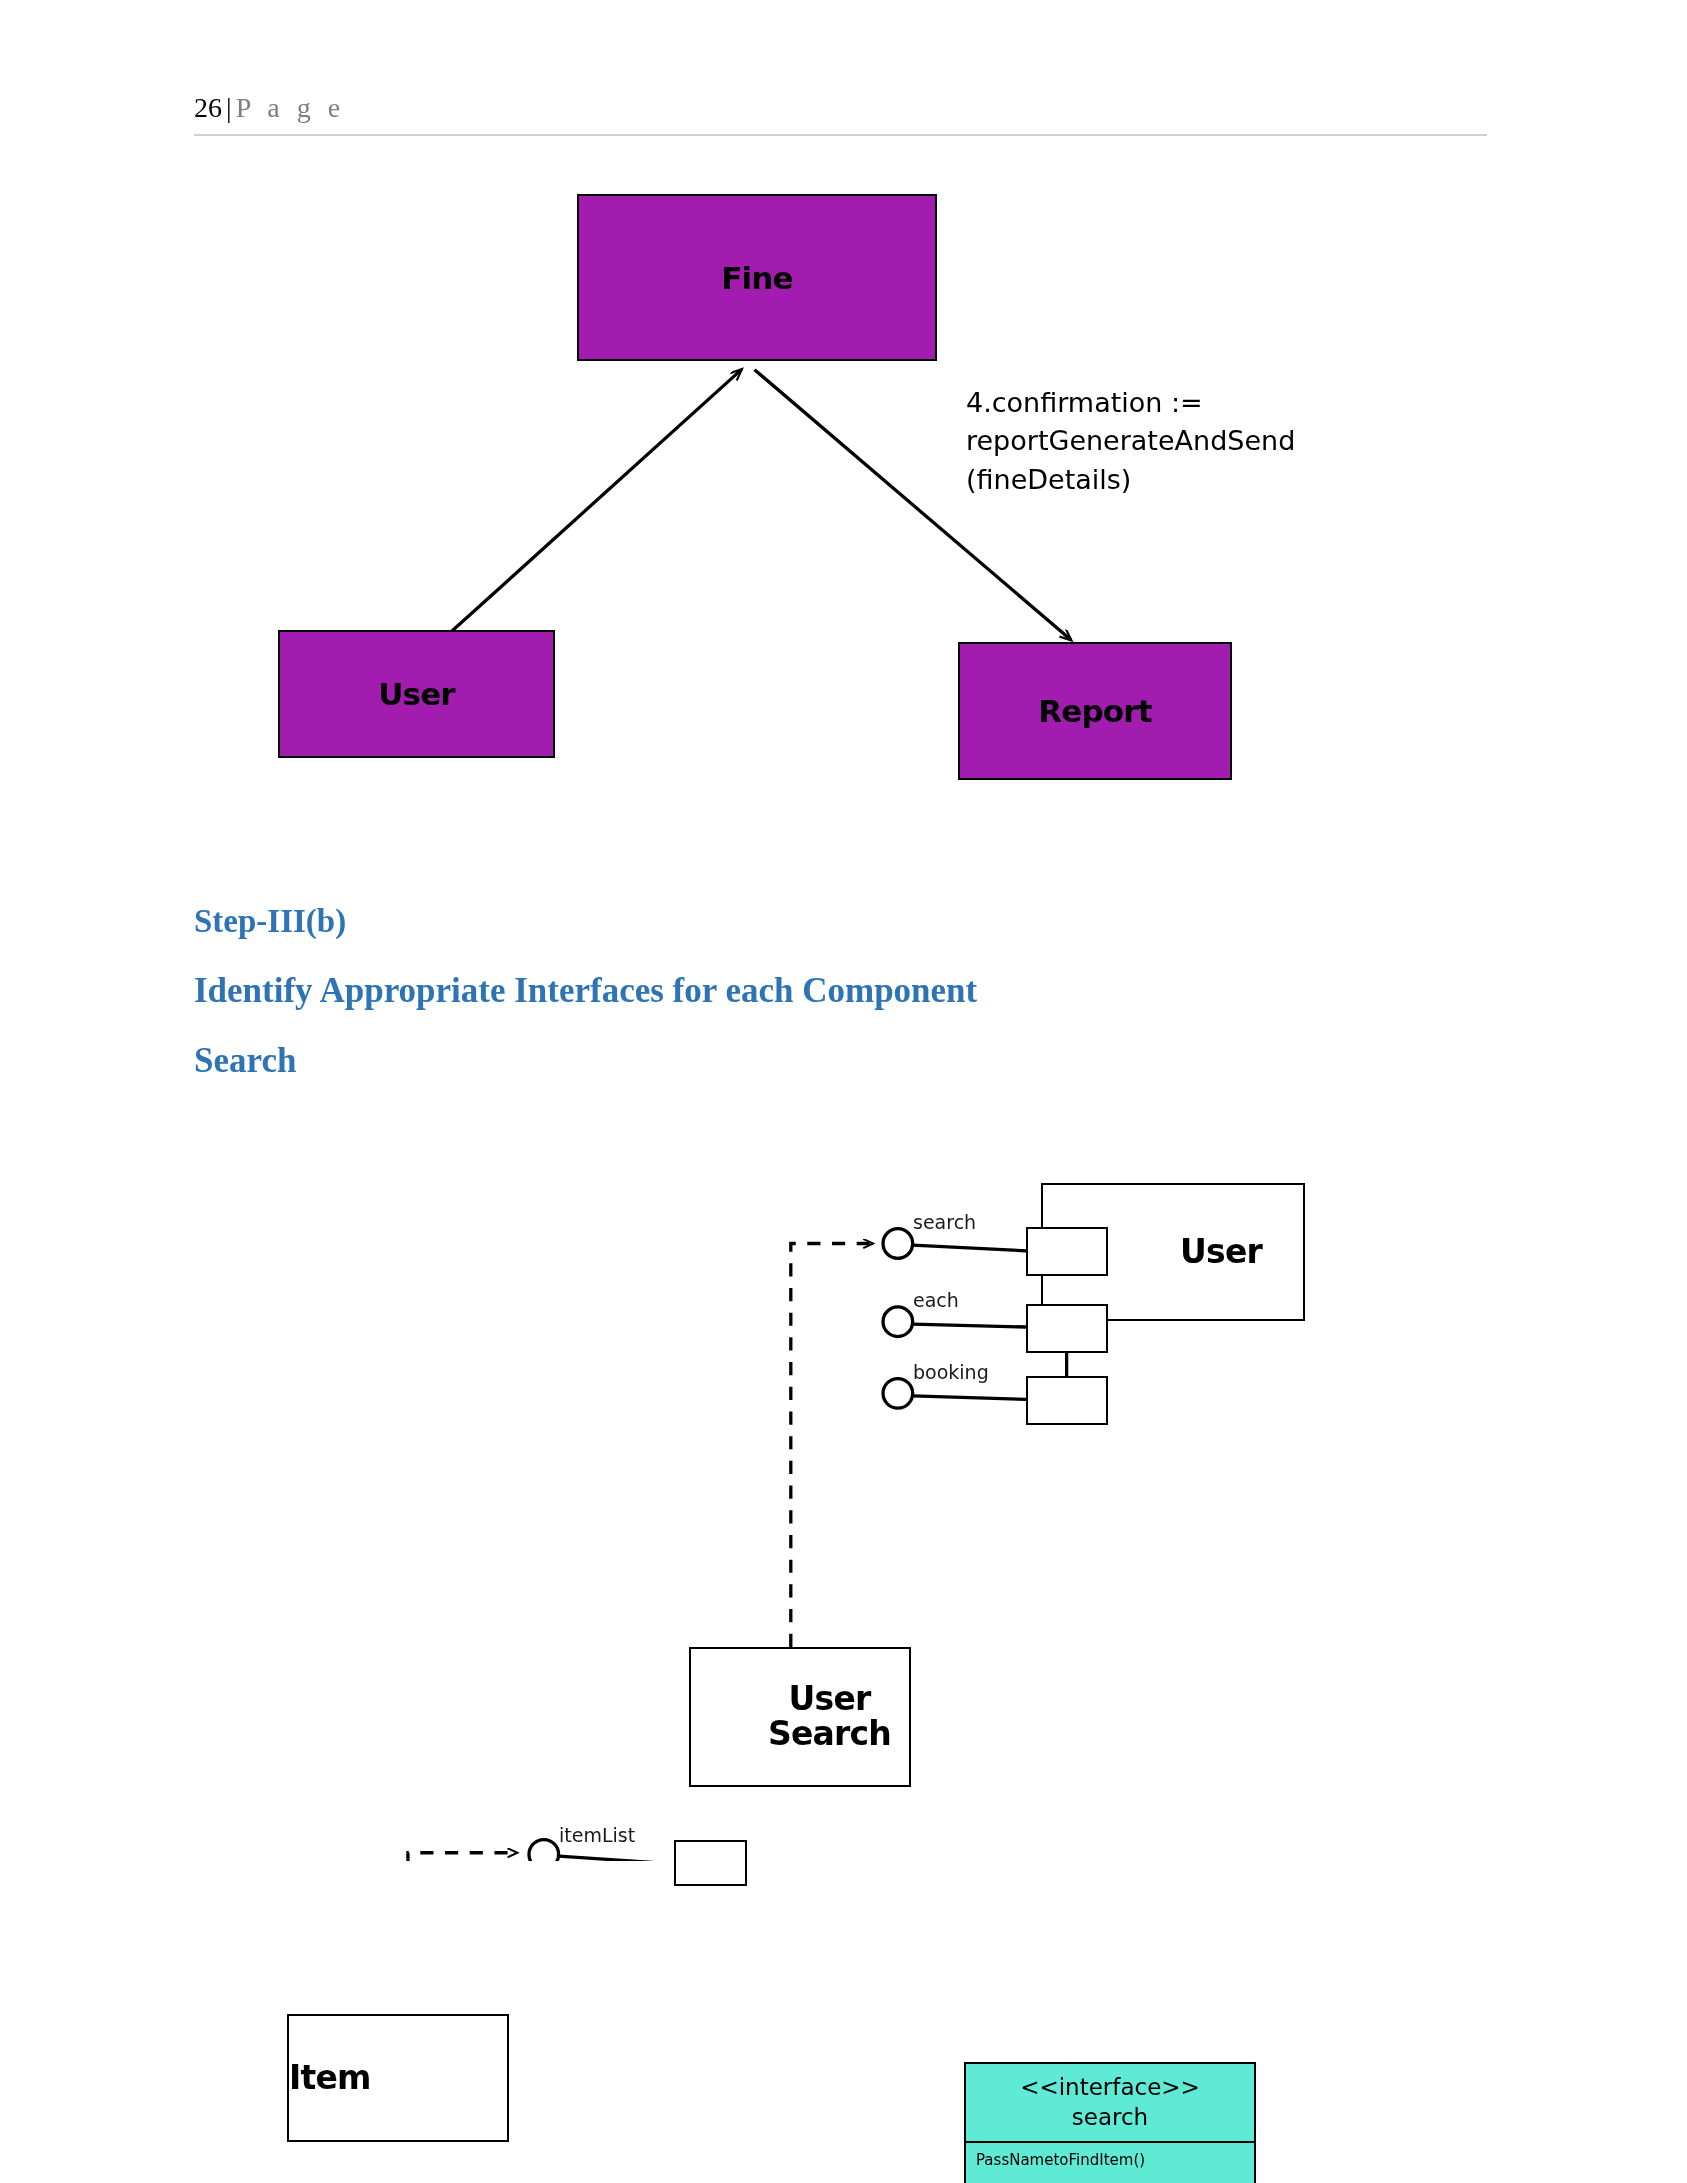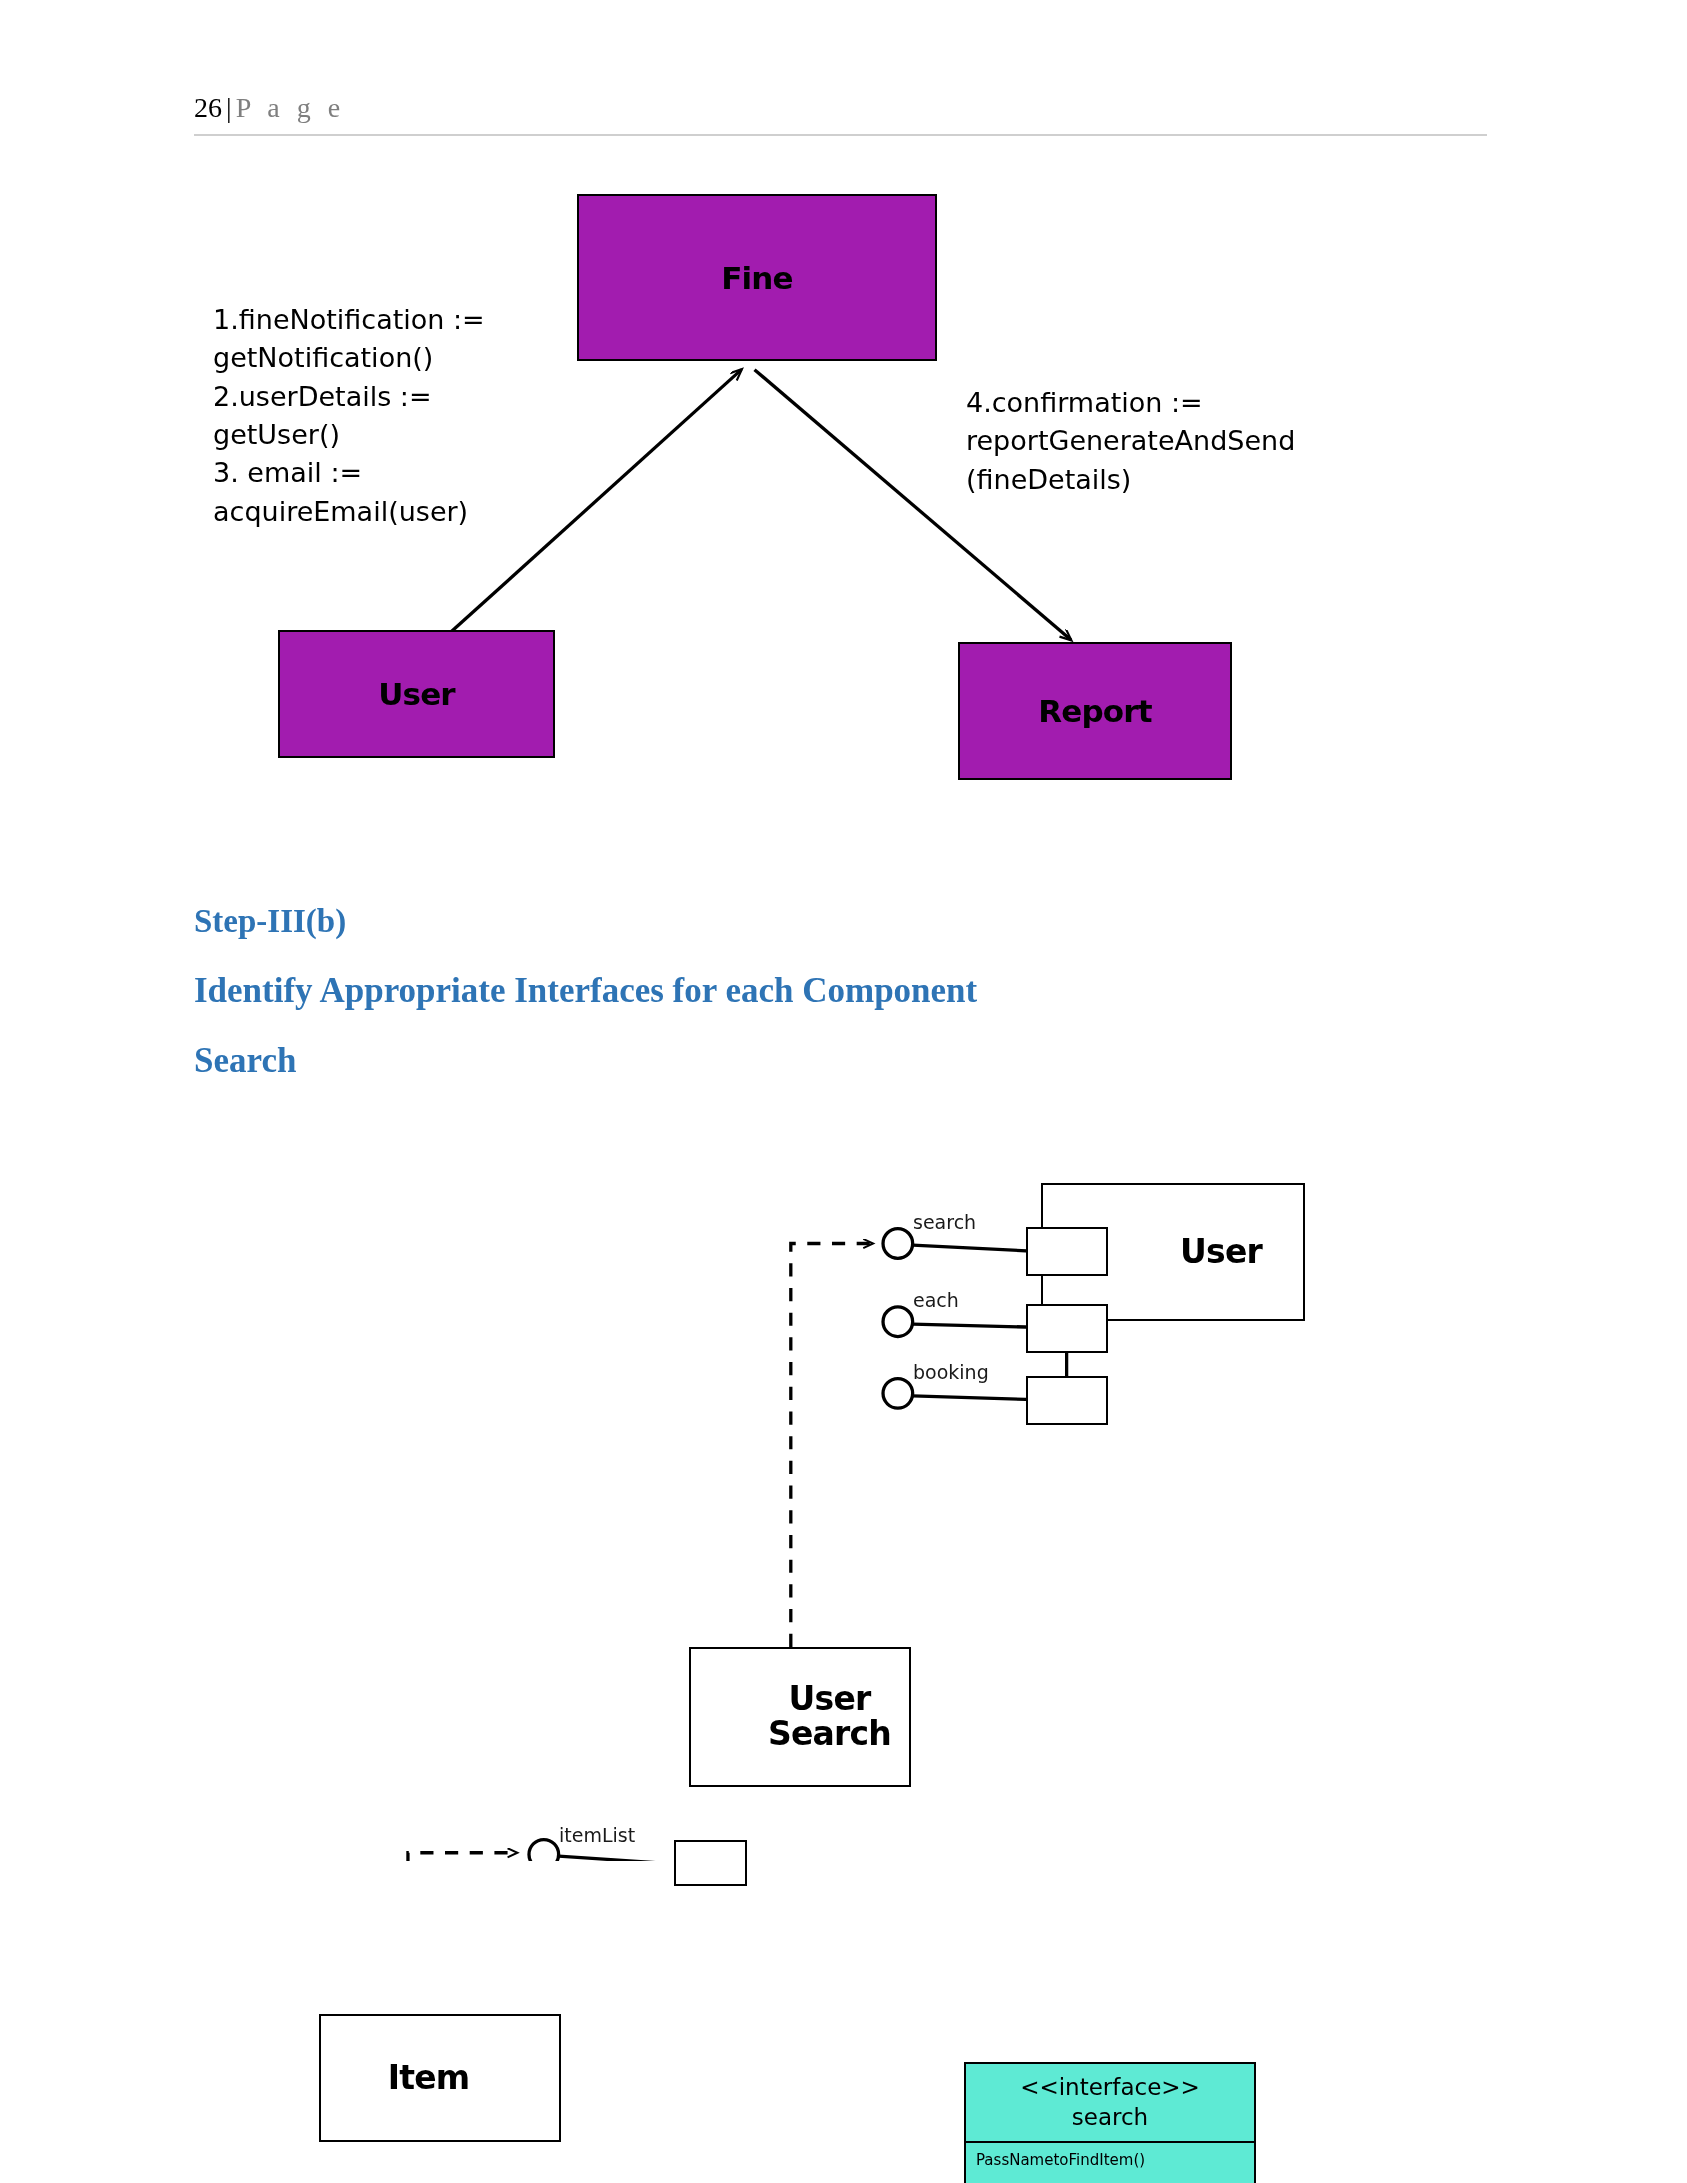--- a/index.html
+++ b/index.html
@@ -186,25 +186,24 @@
     left: 689px;
     top: 527px;
     width: 222px;
     height: 140px;
     justify-content: flex-end;
     padding-right: 18px;
   }
   #comp-item {
     left: 287px;
     top: 894px;
-    width: 242px;
+    width: 222px;
     height: 128px;
-    justify-content: center;
+    justify-content: flex-start;
     padding-right: 23px;
-    margin-left: 32px;
   }
   .port-rect {
     position: absolute;
     border: 2.5px solid #000000;
     background: #ffffff;
     box-sizing: border-box;
   }
   .iface-label {
     position: absolute;
     font-family: "DejaVu Sans", sans-serif;
@@ -275,26 +274,20 @@
   </div>
 
   <div class="node-box" id="box-user">
     <span class="node-label">User</span>
   </div>
 
   <div class="node-box" id="box-report">
     <span class="node-label">Report</span>
   </div>
 
-  <div class="annotation" id="annotation-left" style="white-space: pre-line;">1.fineNotification :=
-getNotification()
-2.userDetails :=
-getUser()
-3. email :=
-acquireEmail(user)</div>
 
   <div class="annotation" id="annotation-right" style="white-space: pre-line;">4.confirmation :=
 reportGenerateAndSend
 (fineDetails)</div>
 </div>
 
 <div class="doc-heading" id="heading-step">Step-III(b)</div>
 <div class="doc-heading" id="heading-identify">Identify Appropriate Interfaces for each Component</div>
 <div class="doc-heading" id="heading-search">Search</div>
 

